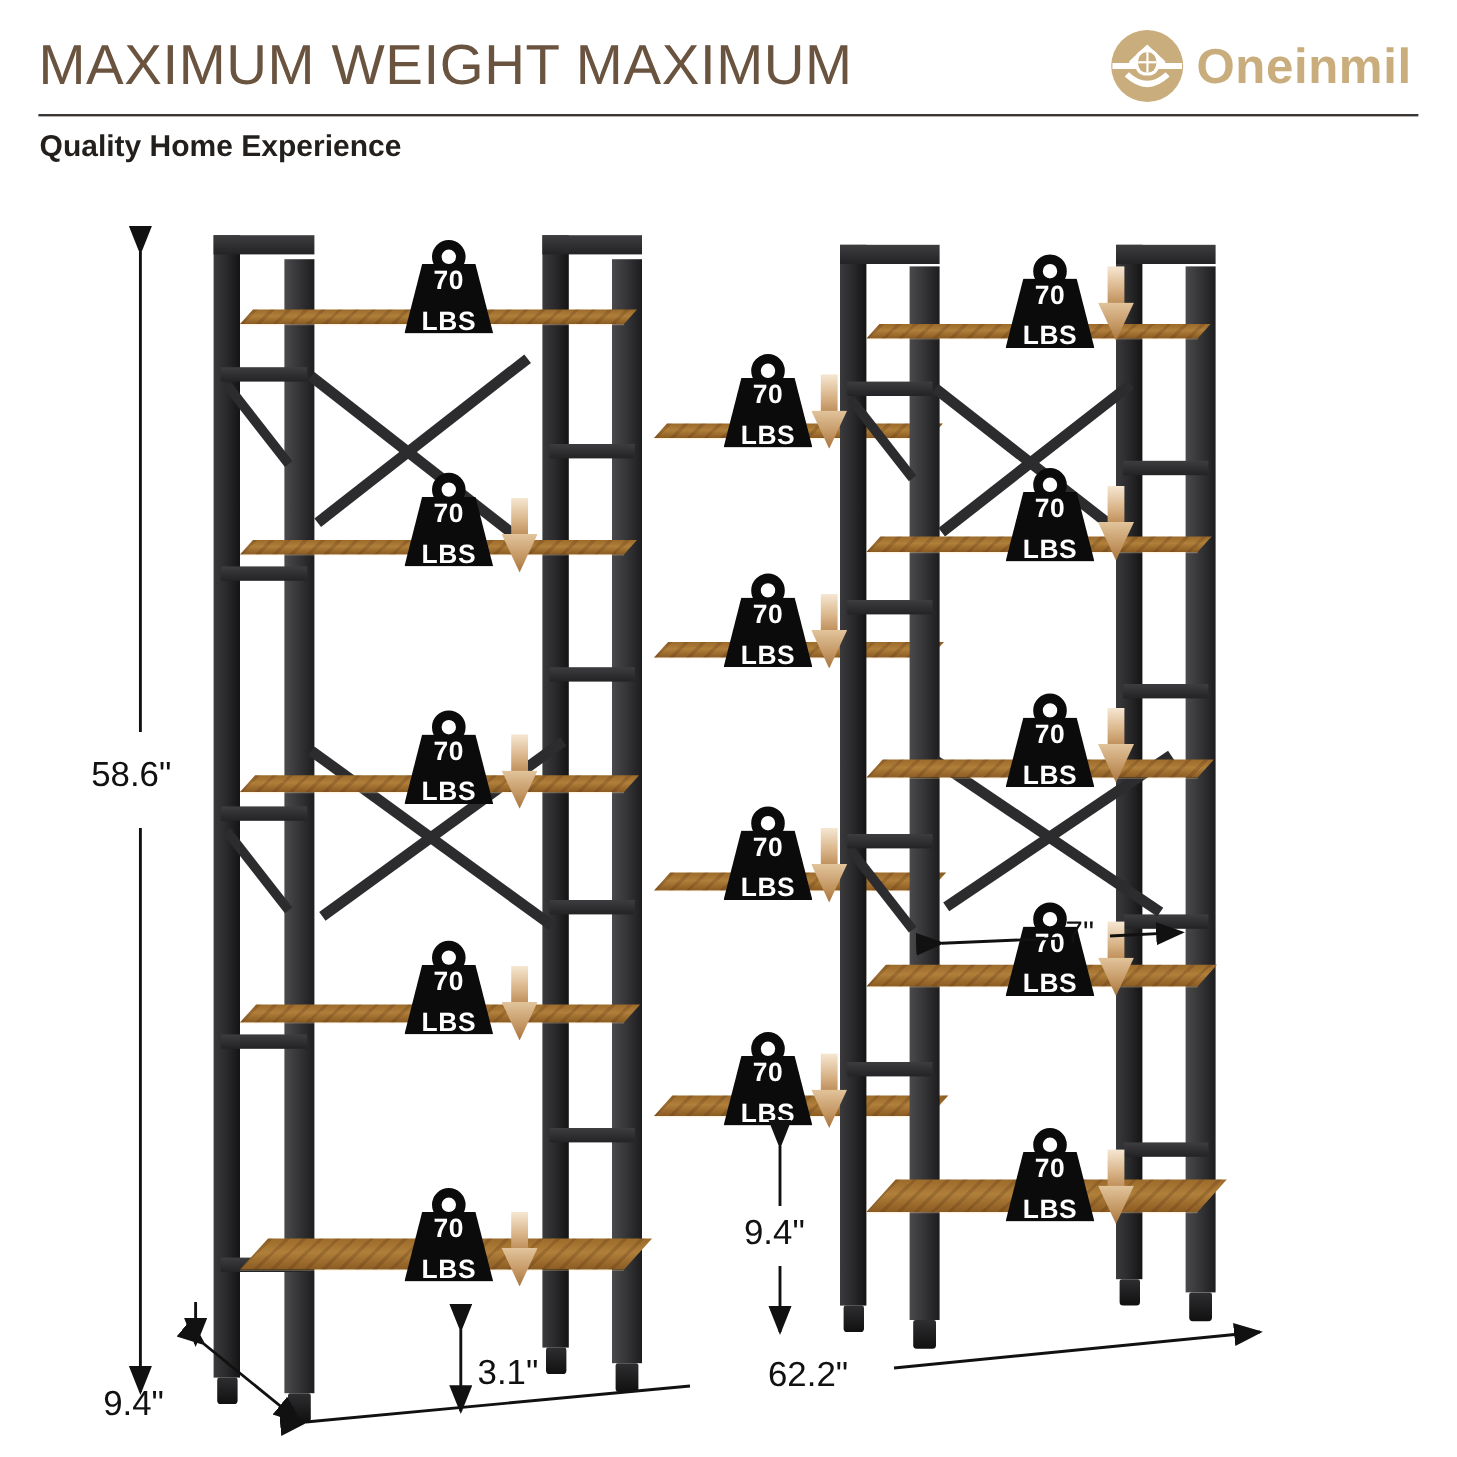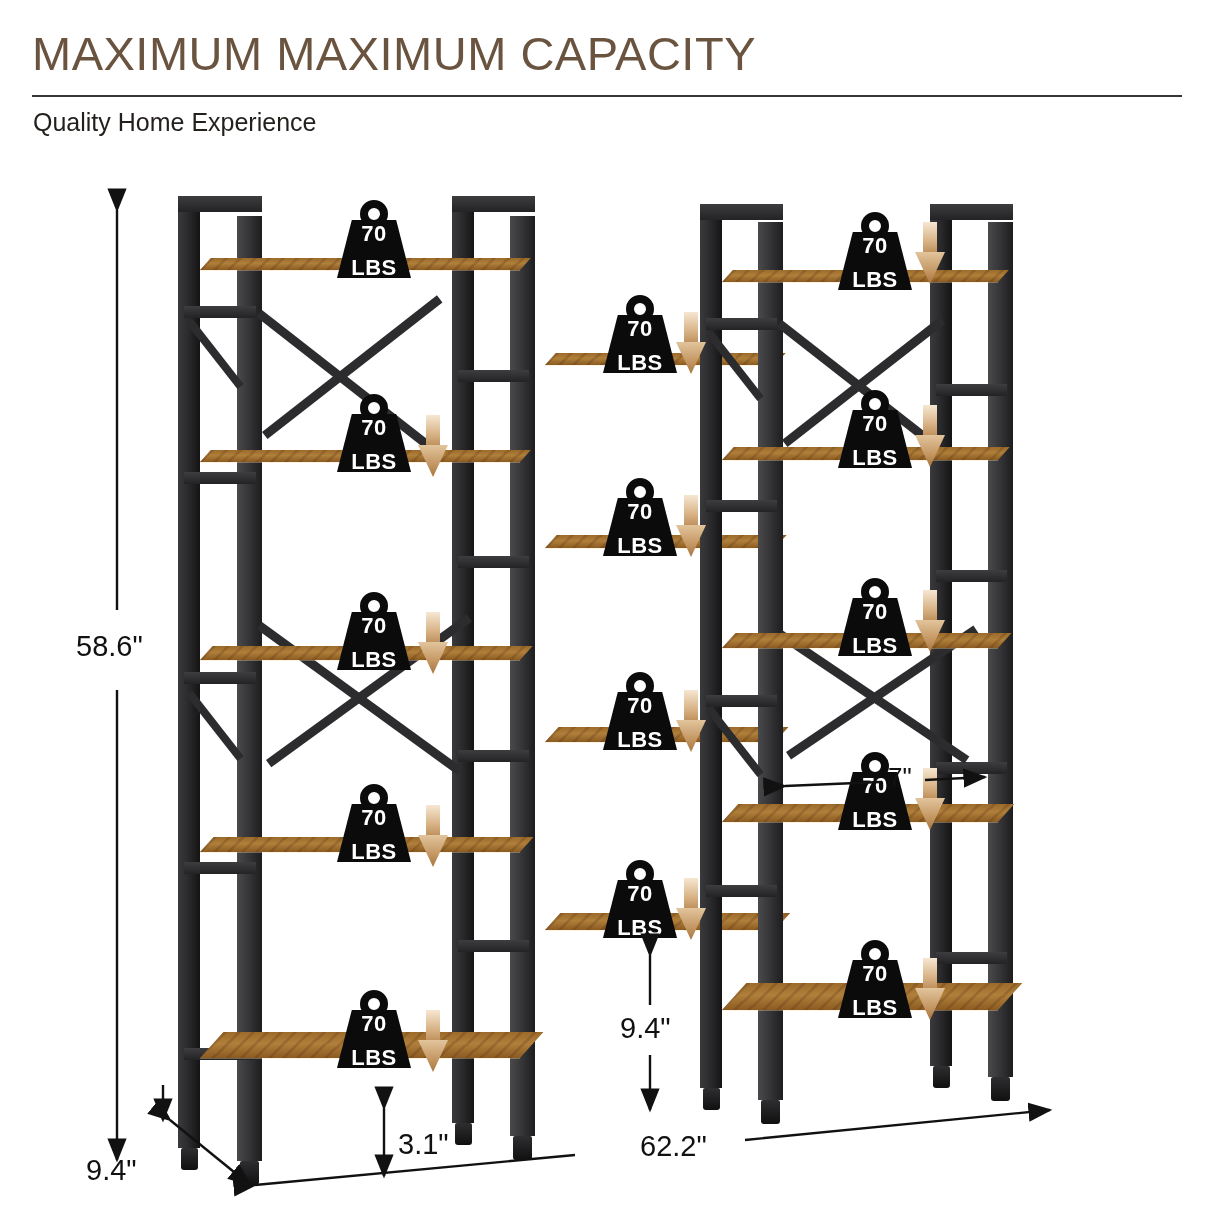--- a/index.html
+++ b/index.html
@@ -20,21 +20,21 @@
     color:#6a5440;font-weight:400;
     font-family:"Liberation Sans", sans-serif;
     white-space:nowrap;
   }
   .hdr-rule{
     position:absolute;left:32px;top:95px;width:1150px;height:2px;
     background:#3a3633;
   }
   .hdr-sub{
     position:absolute;left:33px;top:108px;
-    font-size:25px;color:#231f1c;font-weight:400;white-space:nowrap;
+    font-size:25px;color:#231f1c;font-weight:700;white-space:nowrap;
   }
 
   
   .logo{position:absolute;left:925px;top:24px;width:265px;height:62px;}
   .logo-mark{position:absolute;left:0;top:0;width:62px;height:62px;}
   .logo-word{
     position:absolute;left:72px;top:8px;
     font-size:41px;color:#c9ad7d;font-weight:600;letter-spacing:.5px;
     white-space:nowrap;font-family:"Liberation Sans", sans-serif;
   }
@@ -99,24 +99,40 @@
   .dimtext{position:absolute;color:#111;font-size:29px;white-space:nowrap;
            font-family:"Liberation Sans", sans-serif;}
   .dimtext.small{font-size:26px;}
   svg.dim{position:absolute;left:0;top:0;width:1214px;height:1214px;overflow:visible;pointer-events:none;}
 </style>
 </head>
 <body>
 
 <div id="page">
 
-  <div class="hdr-title">MAXIMUM MAXIMUM CAPACITY</div>
+  <div class="hdr-title">MAXIMUM WEIGHT MAXIMUM</div>
   <div class="hdr-rule"></div>
   <div class="hdr-sub">Quality Home Experience</div>
 
+  <div class="logo">
+    <div class="logo-mark">
+      <svg viewBox="0 0 62 62" width="62" height="62">
+        <circle cx="31" cy="31" r="30" fill="#c9ad7d"></circle>
+        <rect x="2" y="28.5" width="58" height="5" fill="#ffffff"></rect>
+        <path d="M31 13 L46 27 L46 29 L16 29 L16 27 Z" fill="#ffffff"></path>
+        <rect x="21" y="17" width="20" height="22" rx="9" fill="#ffffff"></rect>
+        <rect x="23.5" y="19.5" width="15" height="17" rx="7" fill="#c9ad7d"></rect>
+        <rect x="30.3" y="19.5" width="1.8" height="17" fill="#ffffff"></rect>
+        <rect x="23.5" y="27" width="15" height="1.8" fill="#ffffff"></rect>
+        <path d="M16 40 Q31 52 46 40 L46 46 Q31 57 16 46 Z" fill="#ffffff" opacity="0"></path>
+        <path d="M14 38 Q31 54 48 38" stroke="#ffffff" stroke-width="5" fill="none"></path>
+      </svg>
+    </div>
+    <div class="logo-word">Oneinmil</div>
+  </div>
 
   <div id="stage">
 
     <div class="post" style="left:178px;top:196px;width:22px;height:952px;"></div>
 
     <div class="post lit" style="left:237px;top:216px;width:25px;height:945px;"></div>
 
     <div class="post" style="left:452px;top:196px;width:22px;height:927px;"></div>
 
     <div class="post lit" style="left:510px;top:216px;width:25px;height:920px;"></div>

